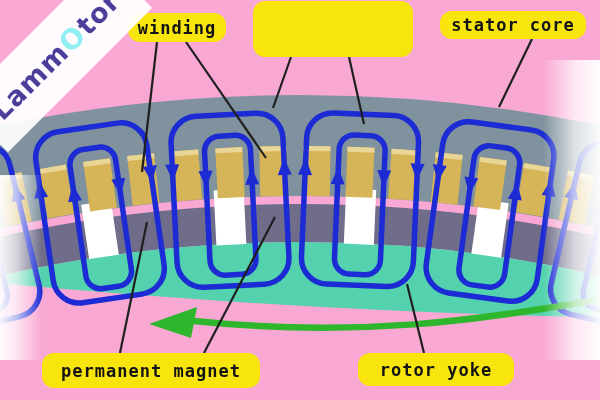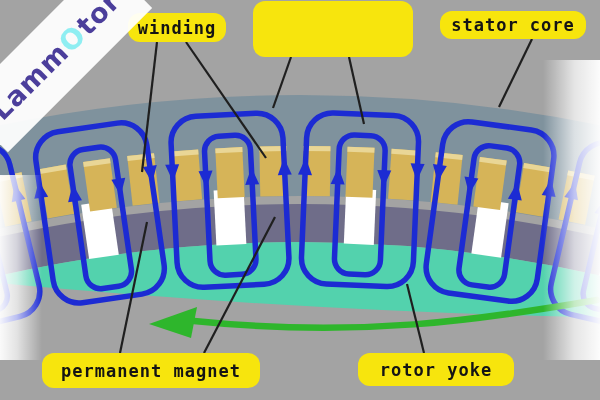--- a/index.html
+++ b/index.html
@@ -1,16 +1,16 @@
 <!DOCTYPE html>
 <html><head>
 <meta charset="utf-8">
 <style>
   html,body{margin:0;padding:0;background:#ffffff;}
-  #stage{position:relative;width:600px;height:400px;background:#a3a3a3;overflow:hidden;
+  #stage{position:relative;width:600px;height:400px;background:#f9a8d4;overflow:hidden;
          font-family:"DejaVu Sans","Liberation Sans",sans-serif;}
   svg{display:block;}
   text{user-select:none;}
   .label-text{font-family:"DejaVu Sans Mono","Liberation Mono",monospace;font-weight:bold;fill:#141414;}
   .watermark-text{font-family:"DejaVu Sans","Liberation Sans",sans-serif;font-weight:bold;}
 </style>
 </head>
 <body>
 
 <div id="stage">

